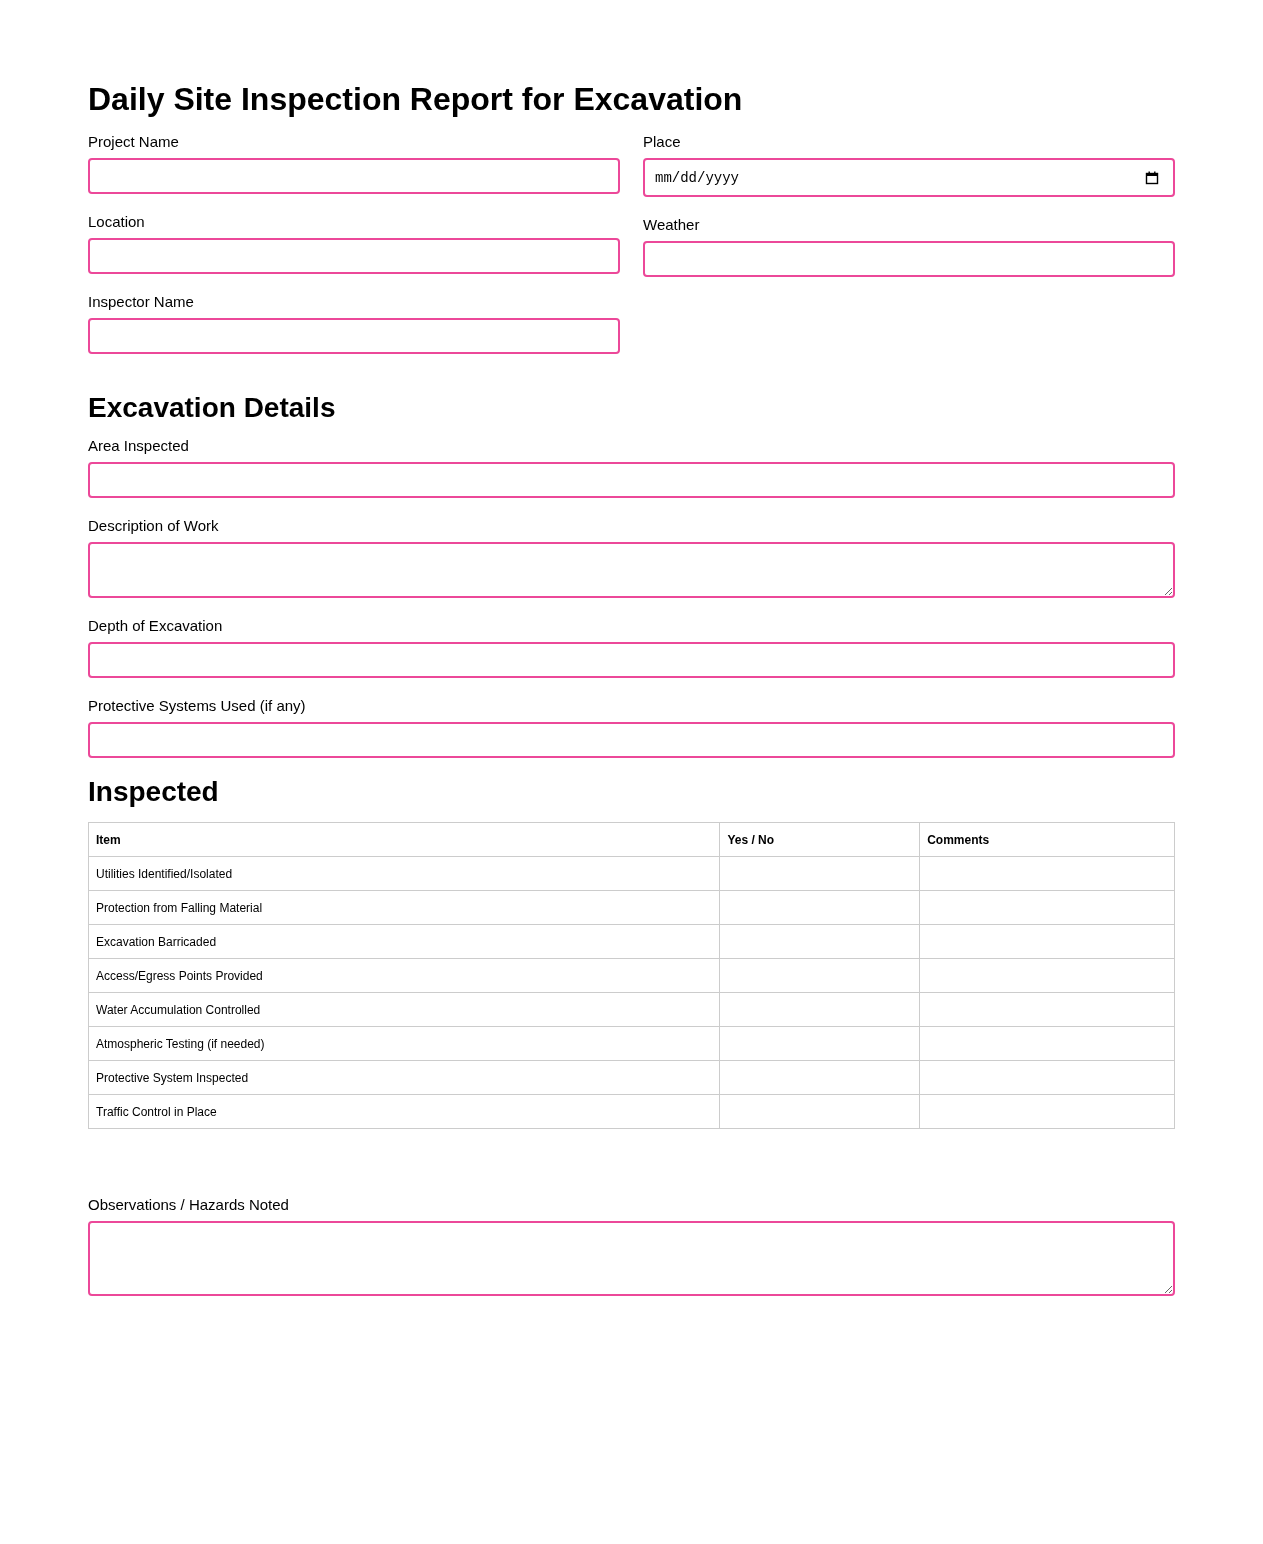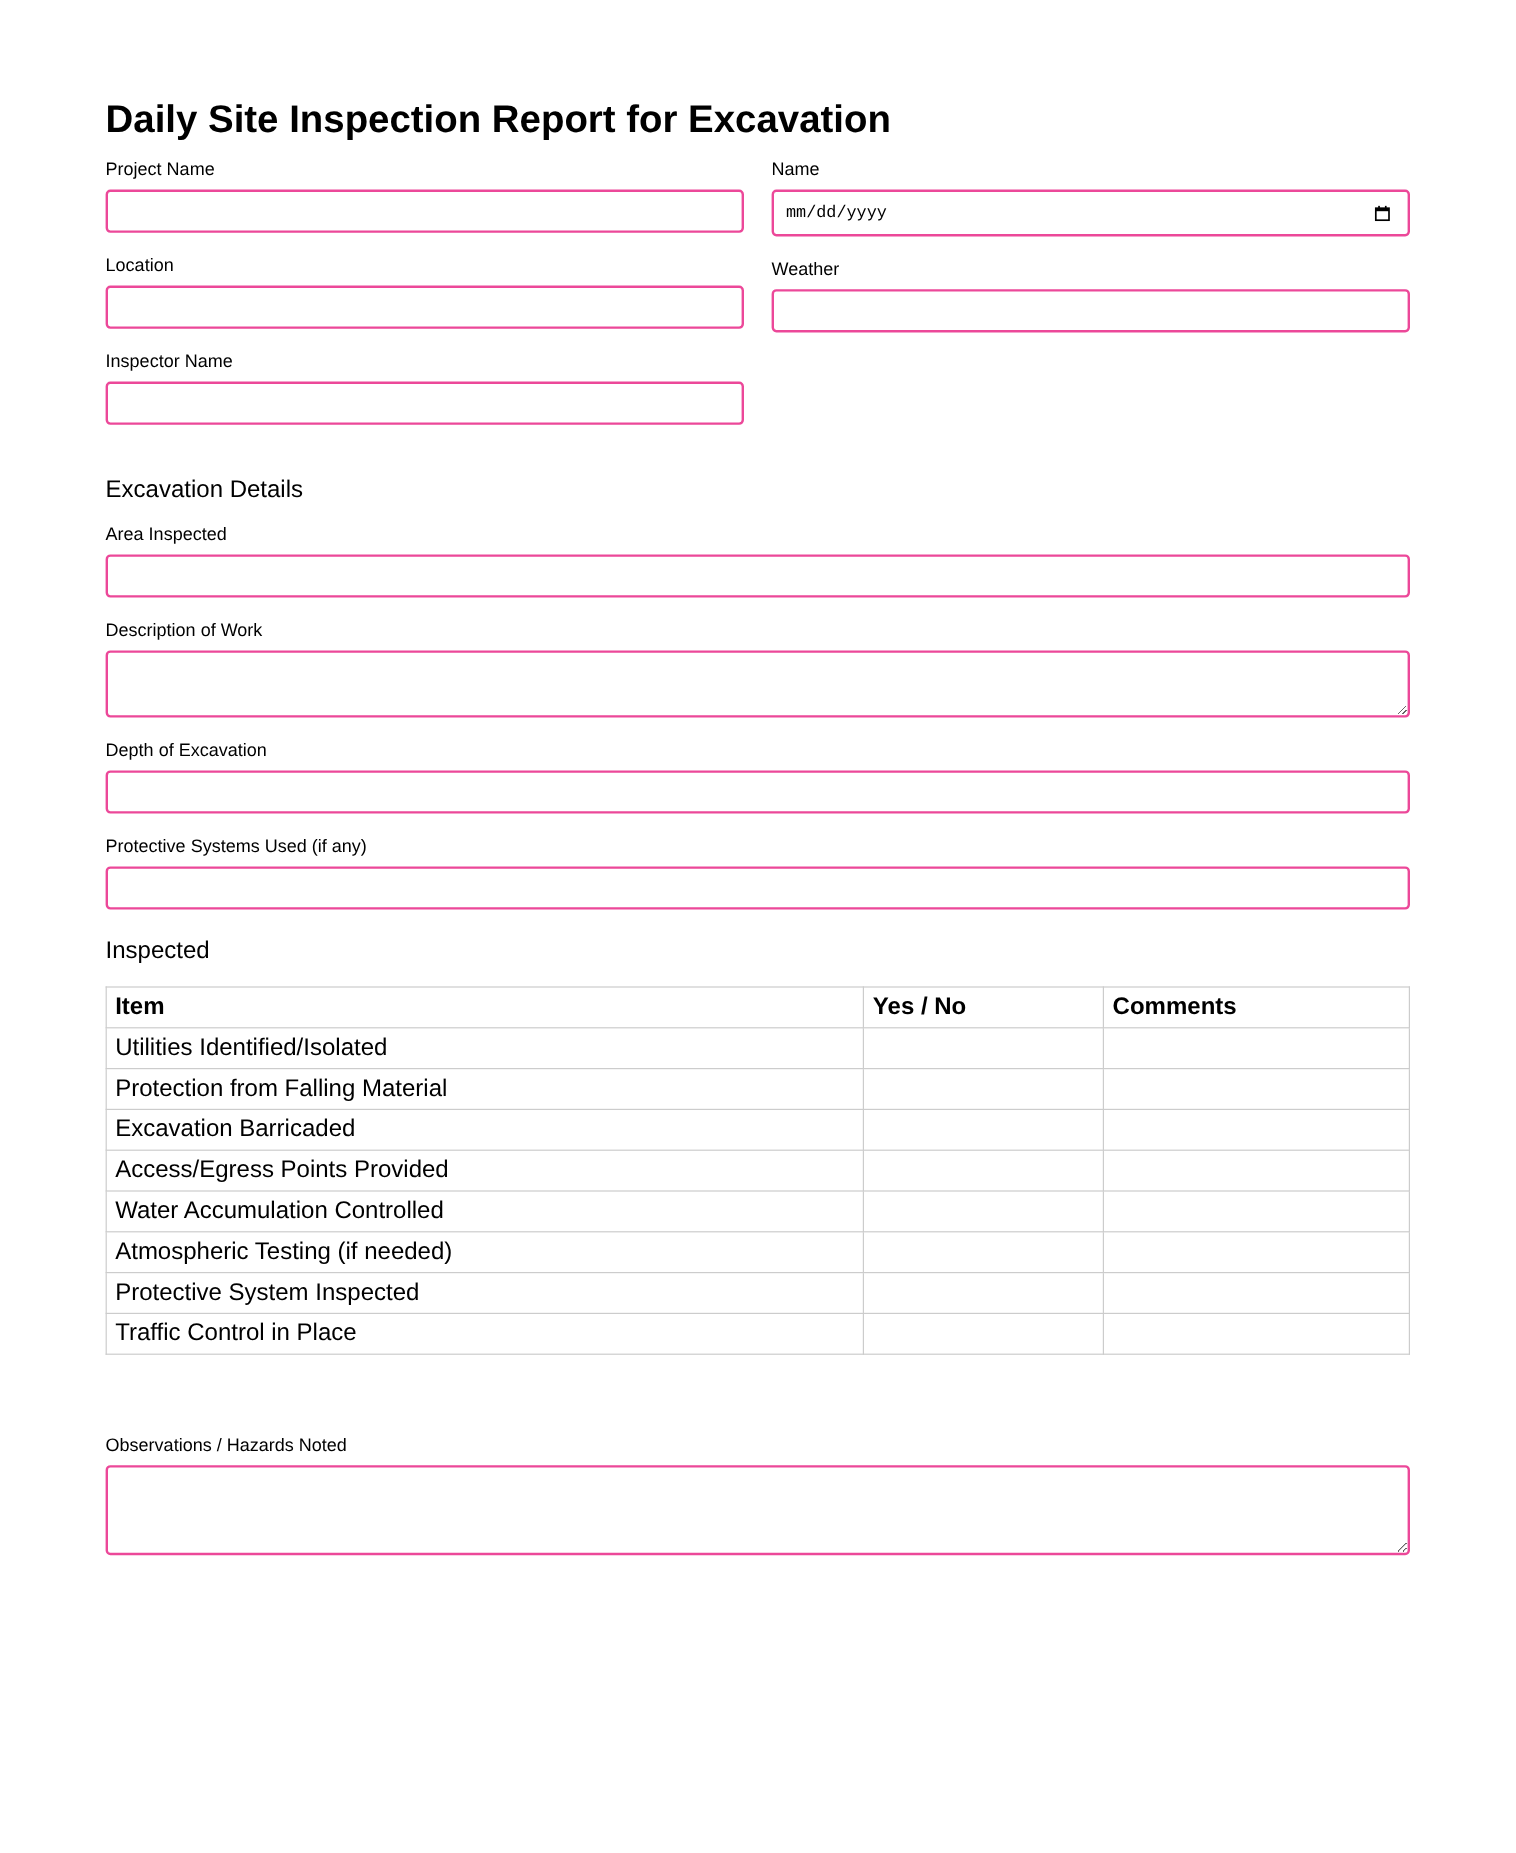--- a/index.html
+++ b/index.html
@@ -27,22 +27,22 @@
       margin: 0;
       font-size: 32px;
       font-weight: bold;
       line-height: 40px;
       white-space: nowrap;
     }
     h2 {
       position: absolute;
       left: 0;
       margin: 0;
-      font-size: 20px;
-      font-weight: normal;
+      font-size: 28px;
+      font-weight: bold;
       line-height: 30px;
       white-space: nowrap;
     }
     .label {
       position: absolute;
       font-size: 15px;
       line-height: 20px;
       color: #000;
       white-space: nowrap;
     }
@@ -81,21 +81,21 @@
       margin-right: 4px;
     }
     .cal-icon svg { display: block; }
 
     table.checklist {
       position: absolute;
       left: 0;
       top: 822px;
       width: 1087px;
       border-collapse: collapse;
-      font-size: 20px;
+      font-size: 12px;
     }
     table.checklist th, table.checklist td {
       border: 1px solid #cccccc;
       height: 34px;
       padding: 0 7px;
       text-align: left;
       vertical-align: middle;
       box-sizing: border-box;
     }
     table.checklist th {
@@ -114,21 +114,21 @@
 
   <label class="label" style="left:0; top:132px;">Project Name</label>
   <input class="field" type="text" style="left: 0px; top: 158px; width: 532px;" placeholder="">
 
   <label class="label" style="left:0; top:212px;">Location</label>
   <input class="field" type="text" style="left: 0px; top: 238px; width: 532px;" placeholder="">
 
   <label class="label" style="left:0; top:292px;">Inspector Name</label>
   <input class="field" type="text" style="left: 0px; top: 318px; width: 532px;" placeholder="">
 
-  <label class="label" style="left:555px; top:132px;">Name</label>
+  <label class="label" style="left:555px; top:132px;">Place</label>
   <div class="field date-field" style="left:555px; top:158px; width:532px;">
     <span class="date-text">mm/dd/yyyy</span>
     <span class="cal-icon">
       <svg width="14" height="14" viewBox="0 0 14 14">
         <rect x="1.5" y="2.5" width="11" height="10" fill="none" stroke="#000" stroke-width="1.4"></rect>
         <rect x="1.5" y="2.5" width="11" height="2.5" fill="#000"></rect>
         <rect x="3.5" y="0.5" width="1.4" height="3" fill="#000"></rect>
         <rect x="9.1" y="0.5" width="1.4" height="3" fill="#000"></rect>
       </svg>
     </span>

